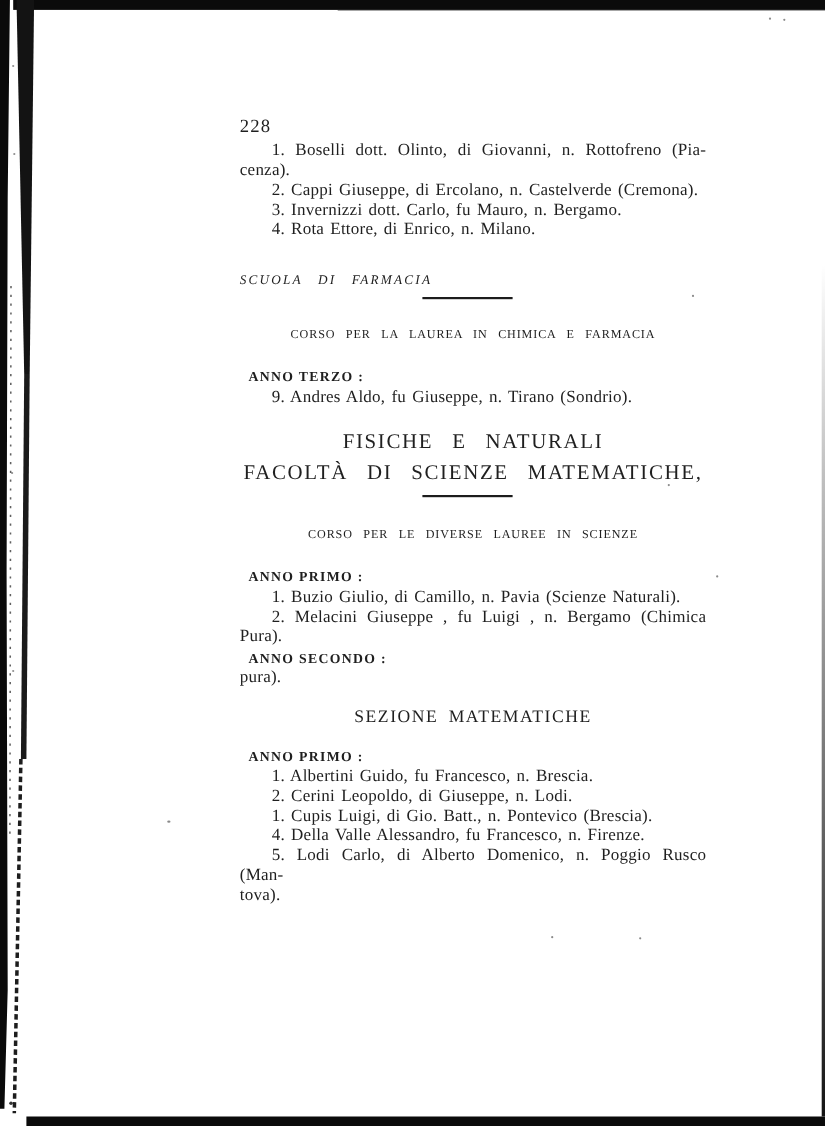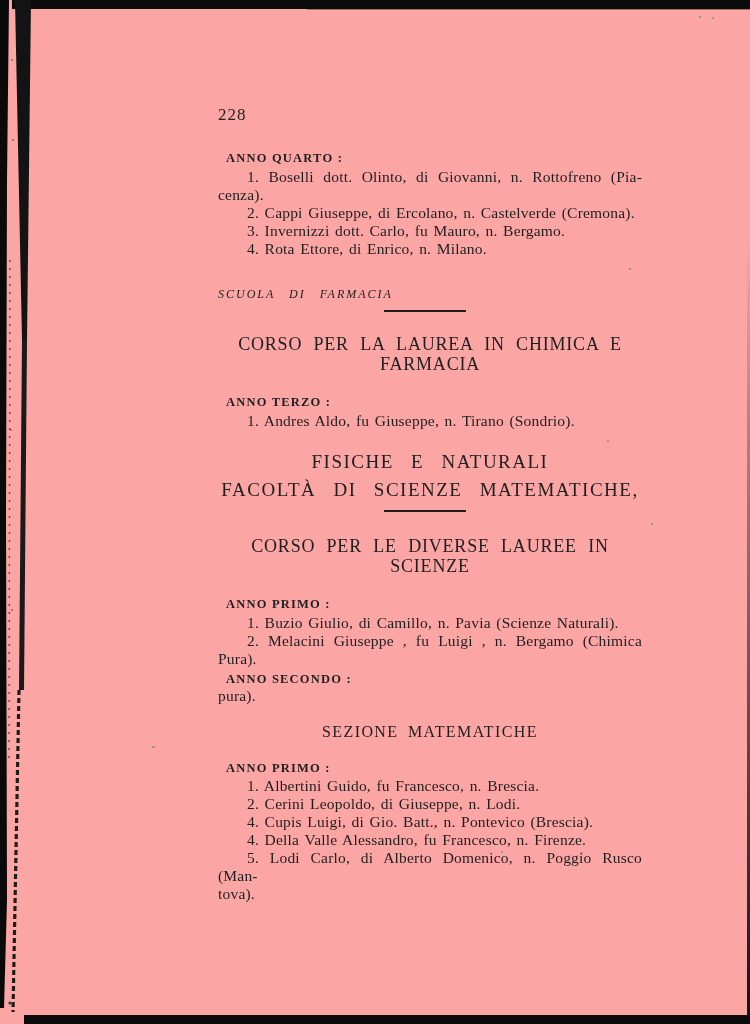--- a/index.html
+++ b/index.html
@@ -1,39 +1,39 @@
 <!DOCTYPE html>
 <html><head>
 <meta charset="utf-8">
 <style>
   html,body{margin:0;padding:0;background:#e8e8e8;}
   .scan{
     position:relative;width:750px;height:1024px;margin:0 auto;
-    background:#fca5a5;overflow:hidden;
+    background:#ffffff;overflow:hidden;
     font-family:"Liberation Serif","DejaVu Serif",serif;
     color:#1f1f1f;
   }
   
   .top-band{position:absolute;top:0;left:12px;right:0;height:9px;background:#0b0b0b;}
   .top-band:after{content:"";position:absolute;left:40%;right:0;top:9px;height:1px;background:rgba(0,0,0,.35);}
   .bottom-band{position:absolute;bottom:0;left:24px;right:0;height:9px;background:#0b0b0b;}
   .left-edge{position:absolute;top:0;left:0;}
   .right-edge{position:absolute;right:0;top:240px;bottom:9px;width:3px;
     background:linear-gradient(180deg,rgba(0,0,0,0) 0%,rgba(0,0,0,.25) 25%,rgba(0,0,0,.55) 60%,#141414 100%);}
   .speck{position:absolute;background:#8a8a8a;border-radius:50%;width:2px;height:2px;}
   
   .column{position:absolute;left:218px;top:0;width:424px;padding-top:104px;}
   .page-number{font-size:17px;line-height:22px;letter-spacing:1px;}
   .year-label{font-size:12.5px;font-weight:bold;letter-spacing:1.2px;line-height:16px;padding-left:8px;}
   .entry-line{font-size:15.5px;line-height:18px;letter-spacing:.2px;word-spacing:1.5px;}
   .first{text-indent:29px;}
   .single{white-space:nowrap;}
   .justified{text-align:justify;text-align-last:justify;}
   .h-school{font-size:12px;line-height:22px;text-align:left;letter-spacing:2px;word-spacing:9px;font-style:italic;}
-  .h-course{font-size:18px;line-height:20px;text-align:center;letter-spacing:.8px;word-spacing:6px;}
+  .h-course{font-size:11px;line-height:20px;text-align:center;letter-spacing:.8px;word-spacing:6px;}
   .h-faculty{font-size:19px;line-height:28px;text-align:center;letter-spacing:1.5px;word-spacing:11px;}
   .h-section{font-size:16px;line-height:20px;text-align:center;letter-spacing:1.4px;word-spacing:4px;}
   .rule{height:2px;width:82px;background:#1c1c1c;margin-left:166px;}
   
   .mt1{margin-top:1px}.mt2{margin-top:2px}.mt3{margin-top:3px}.mt5{margin-top:5px}
   .mt6{margin-top:6px}.mt17{margin-top:17px}.mt18{margin-top:18px}.mt20{margin-top:20px}
   .mt22{margin-top:22px}.mt24{margin-top:24px}.mt25{margin-top:25px}
 </style>
 </head>
 <body>
@@ -61,51 +61,50 @@
   <span class="speck" style="left:699px;top:16px"></span>
   <span class="speck" style="left:712px;top:17px"></span>
   <span class="speck" style="left:501px;top:851px"></span>
   <span class="speck" style="left:581px;top:852px"></span>
   <span class="speck" style="left:152px;top:746px;width:3px;height:2px"></span>
 
   <div class="column">
 
     <div class="page-number">228</div>
 
-    <div class="year-label mt24">ANNO QUARTO :</div>
     <div class="entry-line first justified mt2">1. Boselli dott. Olinto, di Giovanni, n. Rottofreno (Pia-</div>
     <div class="entry-line">cenza).</div>
     <div class="entry-line first single">2. Cappi Giuseppe, di Ercolano, n. Castelverde (Cremona).</div>
     <div class="entry-line first single">3. Invernizzi dott. Carlo, fu Mauro, n. Bergamo.</div>
     <div class="entry-line first single">4. Rota Ettore, di Enrico, n. Milano.</div>
 
     <div class="h-school mt25">SCUOLA DI FARMACIA</div>
     <div class="rule mt5"></div>
     <div class="h-course mt22">CORSO PER LA LAUREA IN CHIMICA E FARMACIA</div>
     <div class="year-label mt20">ANNO TERZO :</div>
-    <div class="entry-line first single mt2">1. Andres Aldo, fu Giuseppe, n. Tirano (Sondrio).</div>
+    <div class="entry-line first single mt2">9. Andres Aldo, fu Giuseppe, n. Tirano (Sondrio).</div>
 
     <div class="h-faculty mt18">
       <div>FISICHE E NATURALI</div>
       <div>FACOLTÀ DI SCIENZE MATEMATICHE,</div>
     </div>
     <div class="rule mt6"></div>
     <div class="h-course mt24">CORSO PER LE DIVERSE LAUREE IN SCIENZE</div>
 
     <div class="year-label mt20">ANNO PRIMO :</div>
     <div class="entry-line first single mt2">1. Buzio Giulio, di Camillo, n. Pavia (Scienze Naturali).</div>
     <div class="entry-line first justified">2. Melacini Giuseppe , fu Luigi , n. Bergamo (Chimica</div>
     <div class="entry-line">Pura).</div>
 
     <div class="year-label mt3">ANNO SECONDO :</div>
     <div class="entry-line">pura).</div>
 
     <div class="h-section mt17">SEZIONE MATEMATICHE</div>
     <div class="year-label mt18">ANNO PRIMO :</div>
     <div class="entry-line first single mt1">1. Albertini Guido, fu Francesco, n. Brescia.</div>
     <div class="entry-line first single">2. Cerini Leopoldo, di Giuseppe, n. Lodi.</div>
-    <div class="entry-line first single">4. Cupis Luigi, di Gio. Batt., n. Pontevico (Brescia).</div>
+    <div class="entry-line first single">1. Cupis Luigi, di Gio. Batt., n. Pontevico (Brescia).</div>
     <div class="entry-line first single">4. Della Valle Alessandro, fu Francesco, n. Firenze.</div>
     <div class="entry-line first justified">5. Lodi Carlo, di Alberto Domenico, n. Poggio Rusco (Man-</div>
     <div class="entry-line">tova).</div>
 
   </div>
 </div>
 
 </body></html>

